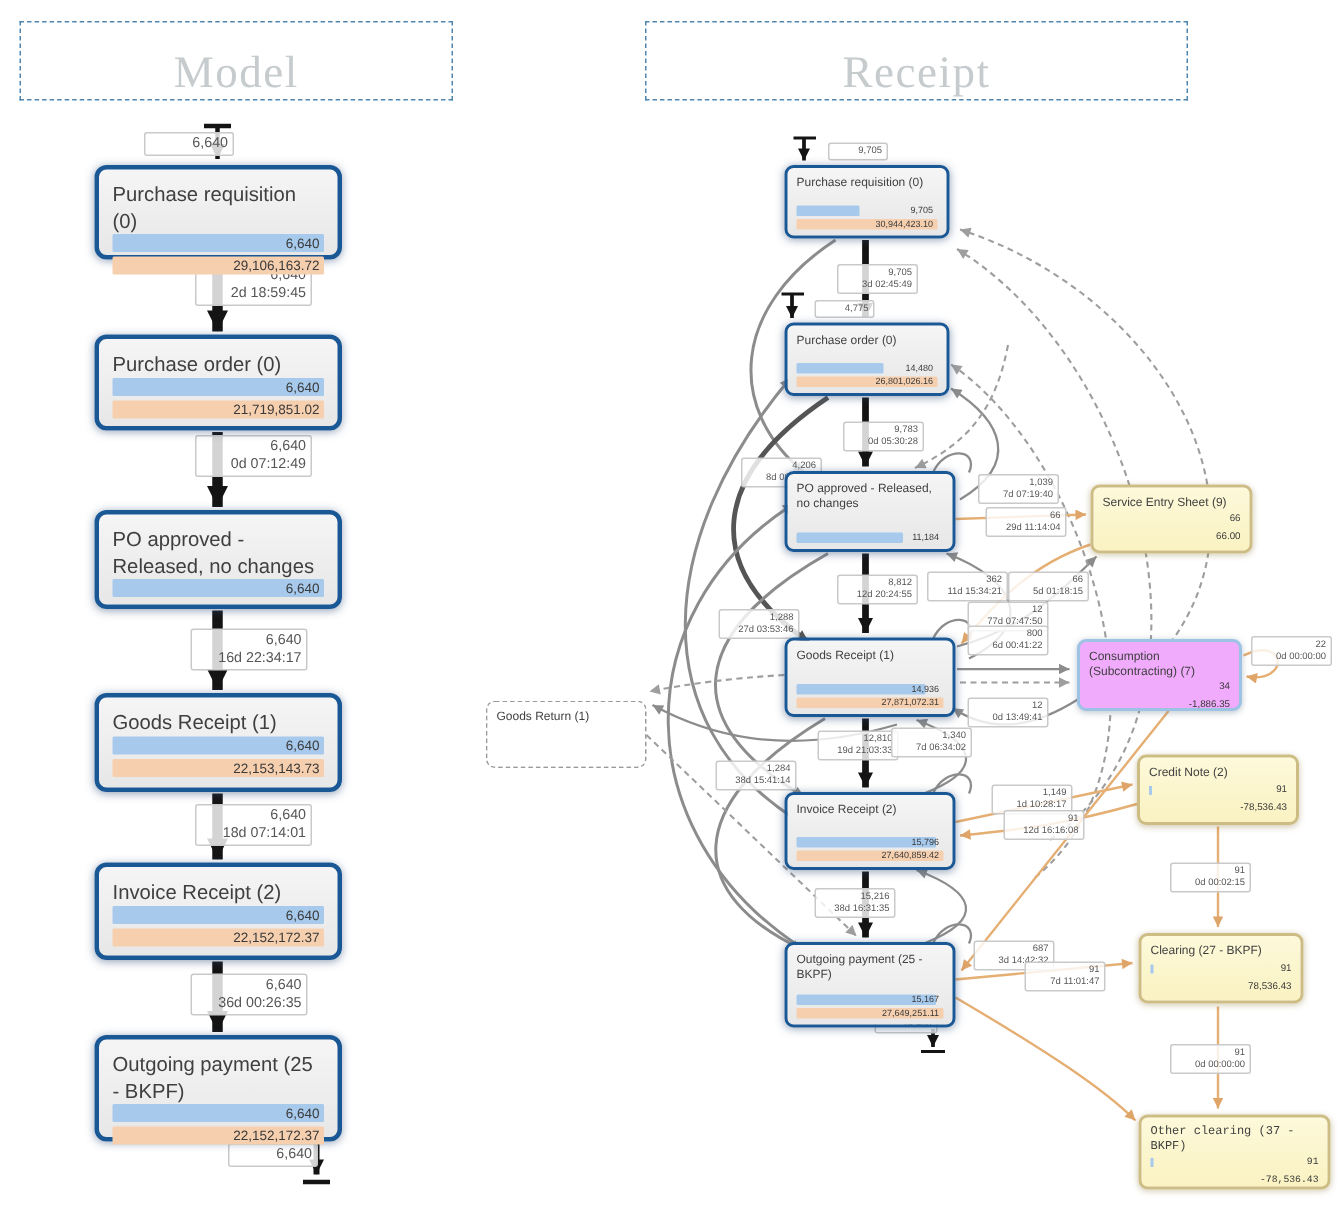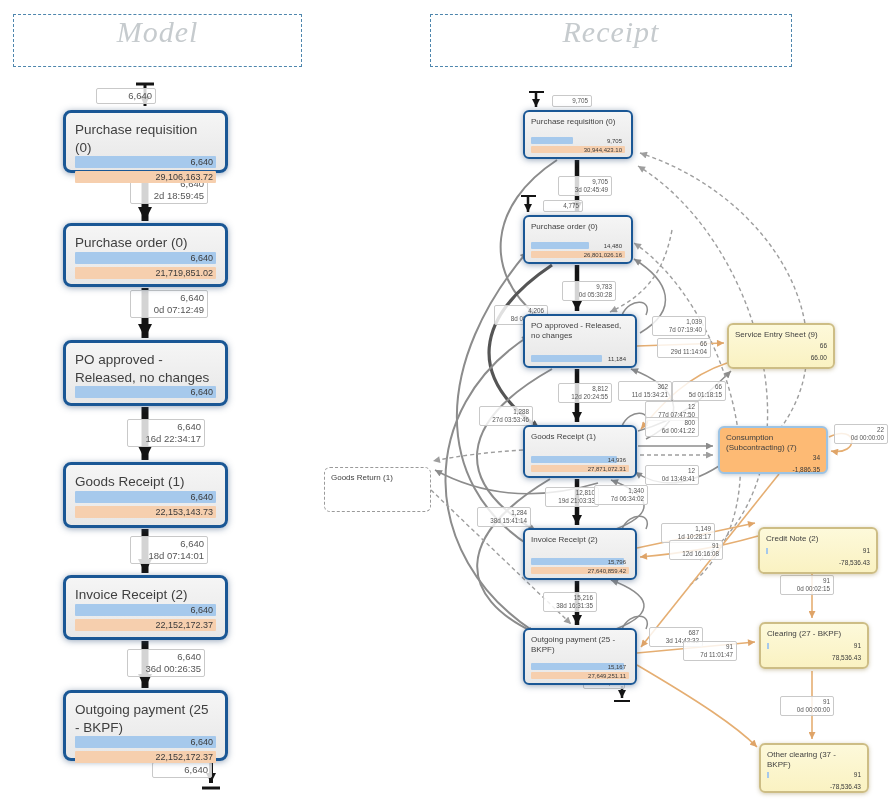--- a/index.html
+++ b/index.html
@@ -1,33 +1,33 @@
 <!DOCTYPE html>
 <html><head>
 <meta charset="utf-8">
 <style>
   html,body{margin:0;padding:0;}
   body{width:895px;height:803px;position:relative;background:#ffffff;overflow:hidden;
        font-family:"Liberation Sans",sans-serif;}
   
-  .panel-box{position:absolute;border:1px dashed #4e86ad;display:flex;align-items:flex-start;
-             justify-content:center;z-index:2;font-style:italic;}
+  .panel-box{position:absolute;border:1px dashed #4e86ad;display:flex;align-items:flex-end;
+             justify-content:center;z-index:2;}
   .panel-title{font-family:"Liberation Serif",serif;font-size:30px;color:#c6cbce;letter-spacing:1px;}
   #model-title-box{left:13px;top:14px;width:287px;height:51px;}
   #realita-title-box{left:430px;top:14px;width:360px;height:51px;}
   
   #edges{position:absolute;left:0;top:0;z-index:1;}
   
   .node{position:absolute;z-index:10;box-sizing:border-box;display:flex;flex-direction:column;
         border-radius:8px;}
   .node.std{background:linear-gradient(#f5f5f5,#e7e7e7);border:3px solid #1a5795;
         box-shadow:0 1px 6px rgba(50,80,120,.5);}
   .node.yellow{background:linear-gradient(#fdf9da,#faf2c2);border:2px solid #cdbd85;
         box-shadow:0 1px 4px rgba(140,120,60,.4);}
-  .node.plain{background:#fdba74;border:2px solid #9cc3e4;box-shadow:0 1px 4px rgba(100,120,140,.4);}
+  .node.plain{background:#f0abfc;border:2px solid #9cc3e4;box-shadow:0 1px 4px rgba(100,120,140,.4);}
   .node.dashed{background:#ffffff;border:1.5px dashed #9a9a9a;border-radius:2px;box-shadow:none;}
   .m.node{padding:8px 9px 7px 9px;}
   .r.node{padding:5px 6px 4px 6px;border-width:2px;border-radius:6px;}
   .r.node.dashed{border-width:1.5px;margin-top:20px;}
   .m .node-title{font-size:13.5px;line-height:1.3;color:#3f3f3f;}
   .r .node-title{font-size:8px;line-height:1.25;color:#3f3f3f;}
   .bars{margin-top:auto;display:flex;flex-direction:column;}
   .m .bars{gap:3px;}
   .r .bars{gap:2px;}
   .bar-row{position:relative;width:100%;}
@@ -463,21 +463,21 @@
         </div>
         <div class="val-row">
           <span>-1,886.35</span>
         </div>
       </div>
     </div>
     <div class="node dashed r" style="left: 324px; top: 447px; width: 107px; height: 45px;">
       <div class="node-title">Goods Return (1)</div>
       <div class="bars"></div>
     </div>
-    <div class="node yellow r" style="left: 758px; top: 527px; width: 120px; height: 47px;">
+    <div class="node yellow r" style="left: 758px; top: 503px; width: 108px; height: 47px;">
       <div class="node-title">Credit Note (2)</div>
       <div class="bars">
         <div class="val-row with-tick">
           <span class="tick"></span>
           <span>91</span>
         </div>
         <div class="val-row">
           <span>-78,536.43</span>
         </div>
       </div>
@@ -487,21 +487,21 @@
       <div class="bars">
         <div class="val-row with-tick">
           <span class="tick"></span>
           <span>91</span>
         </div>
         <div class="val-row">
           <span>78,536.43</span>
         </div>
       </div>
     </div>
-    <div class="node yellow r" style="left: 759px; top: 743px; width: 110px; height: 50px;">
+    <div class="node yellow r" style="left: 759px; top: 743px; width: 128px; height: 50px; font-family: Liberation Mono, monospace;">
       <div class="node-title">Other clearing (37 - BKPF)</div>
       <div class="bars">
         <div class="val-row with-tick">
           <span class="tick"></span>
           <span>91</span>
         </div>
         <div class="val-row">
           <span>-78,536.43</span>
         </div>
       </div>

